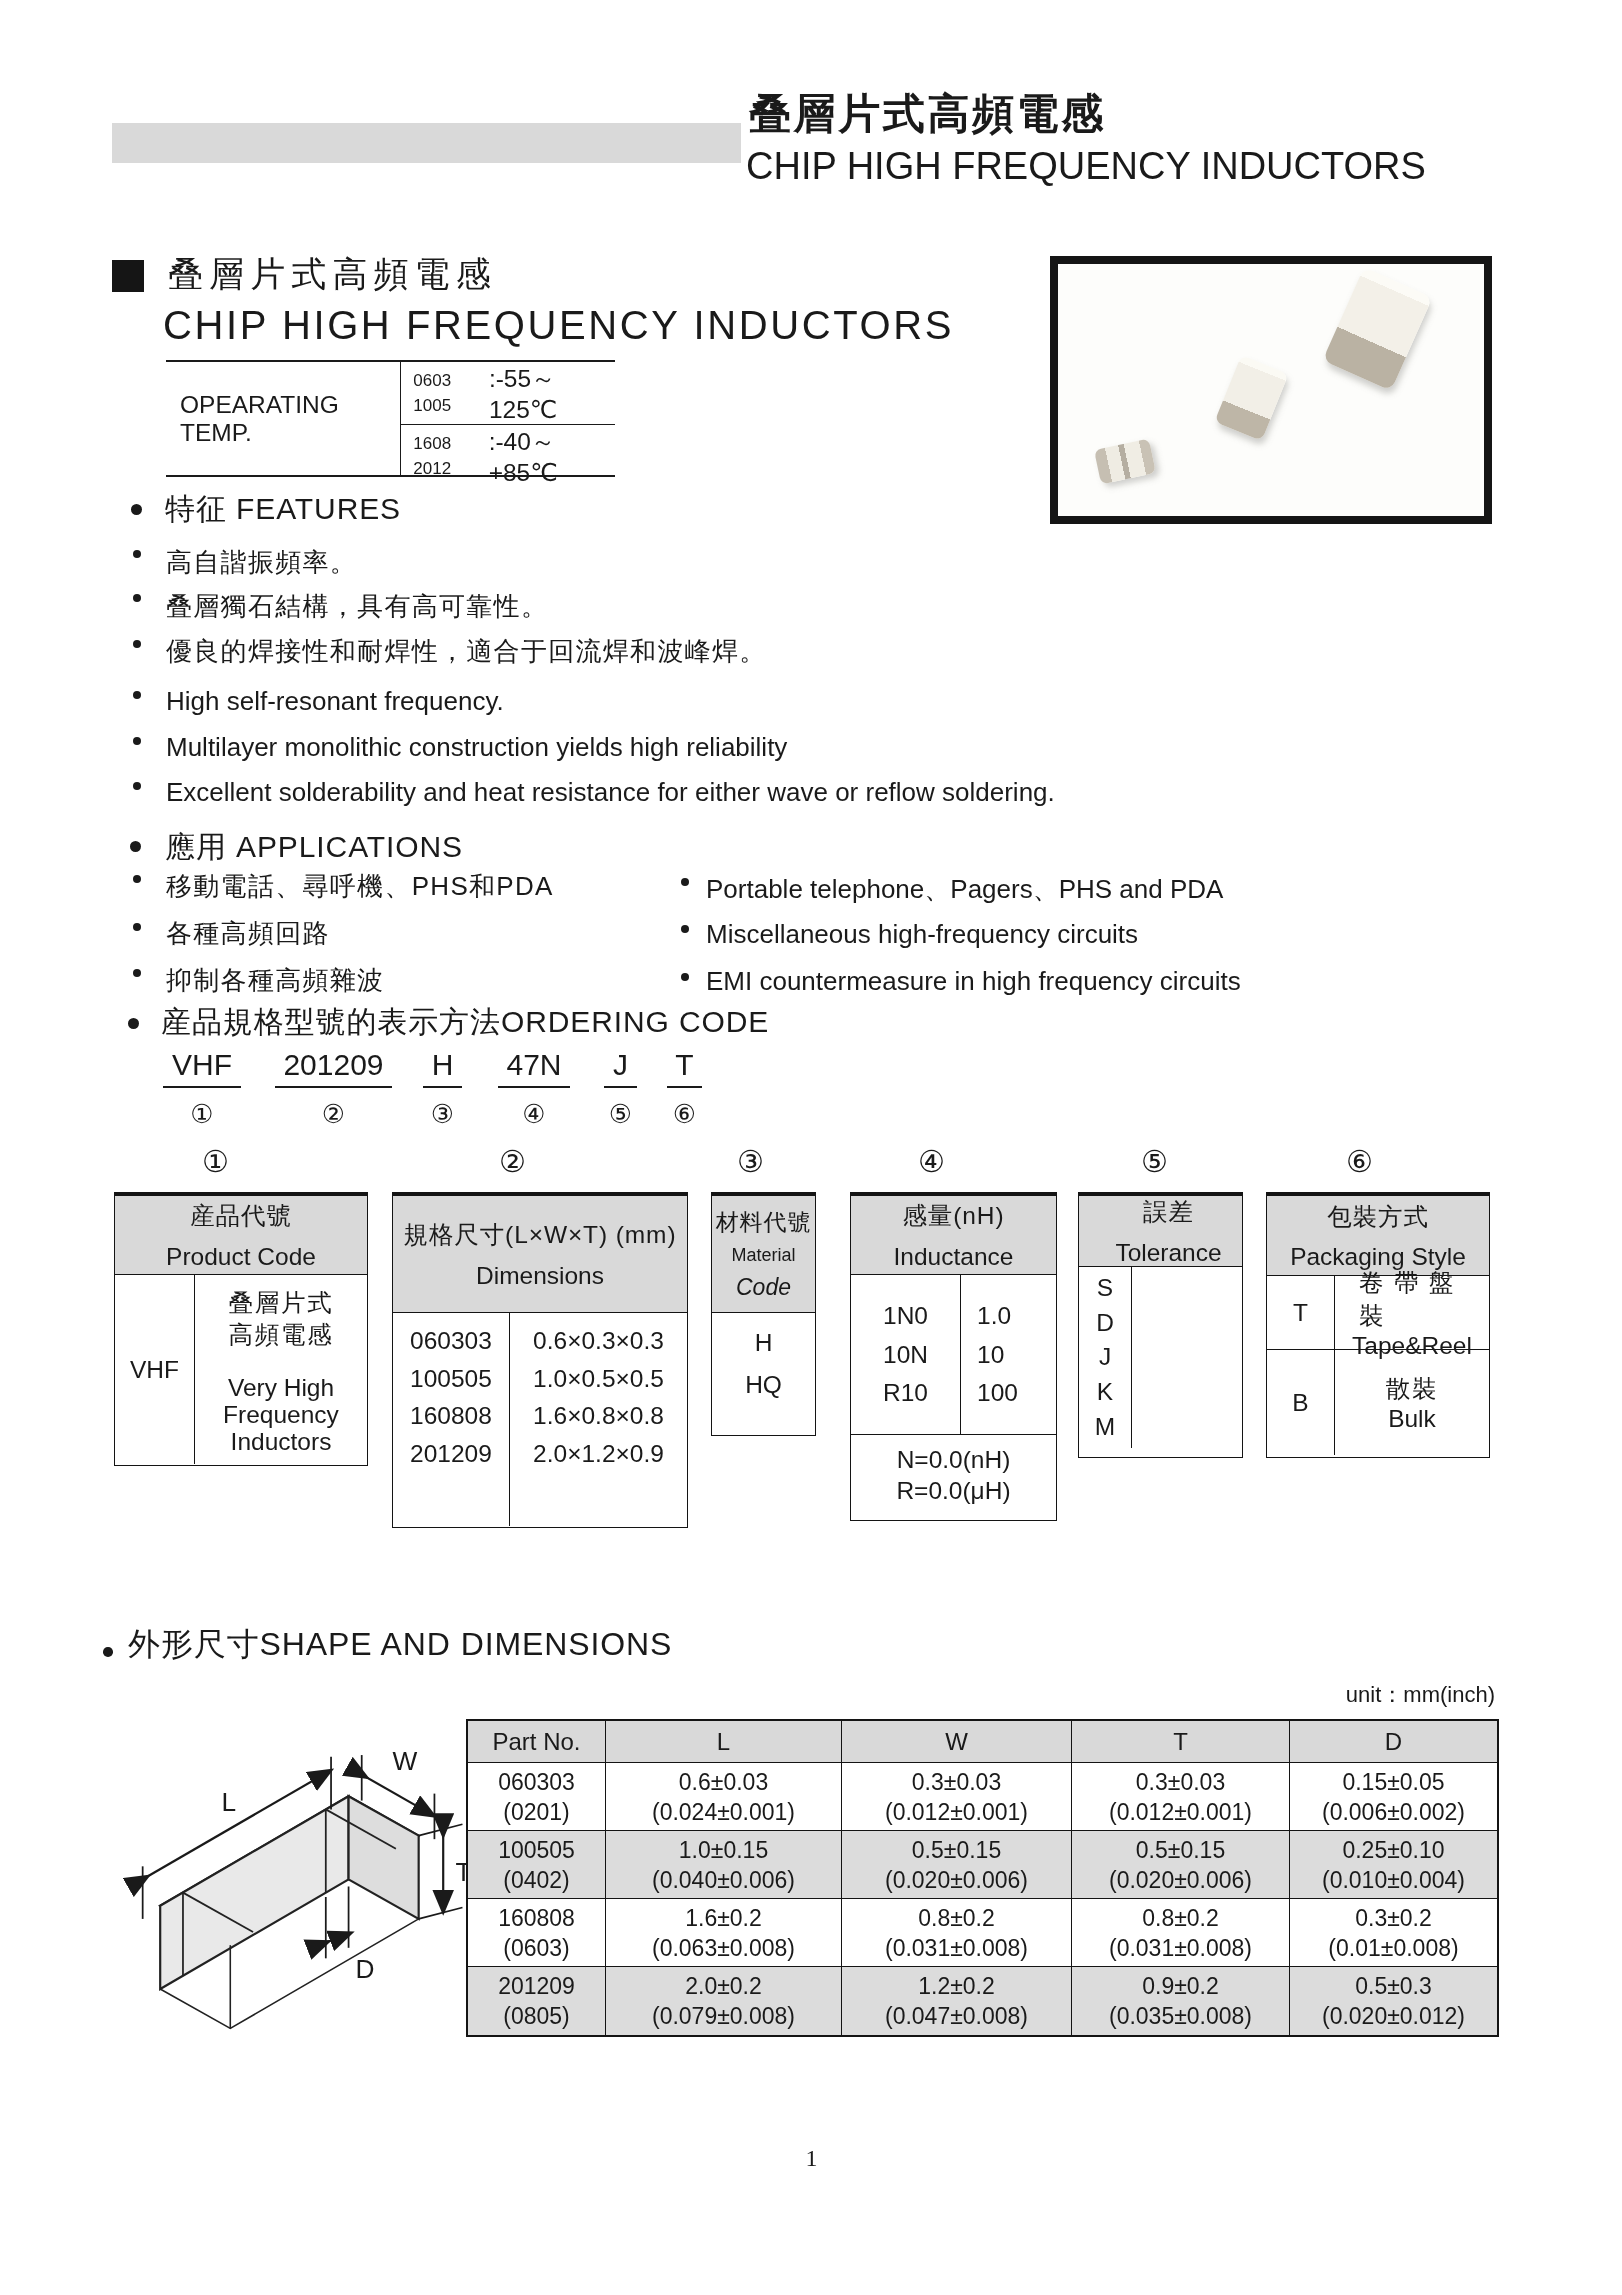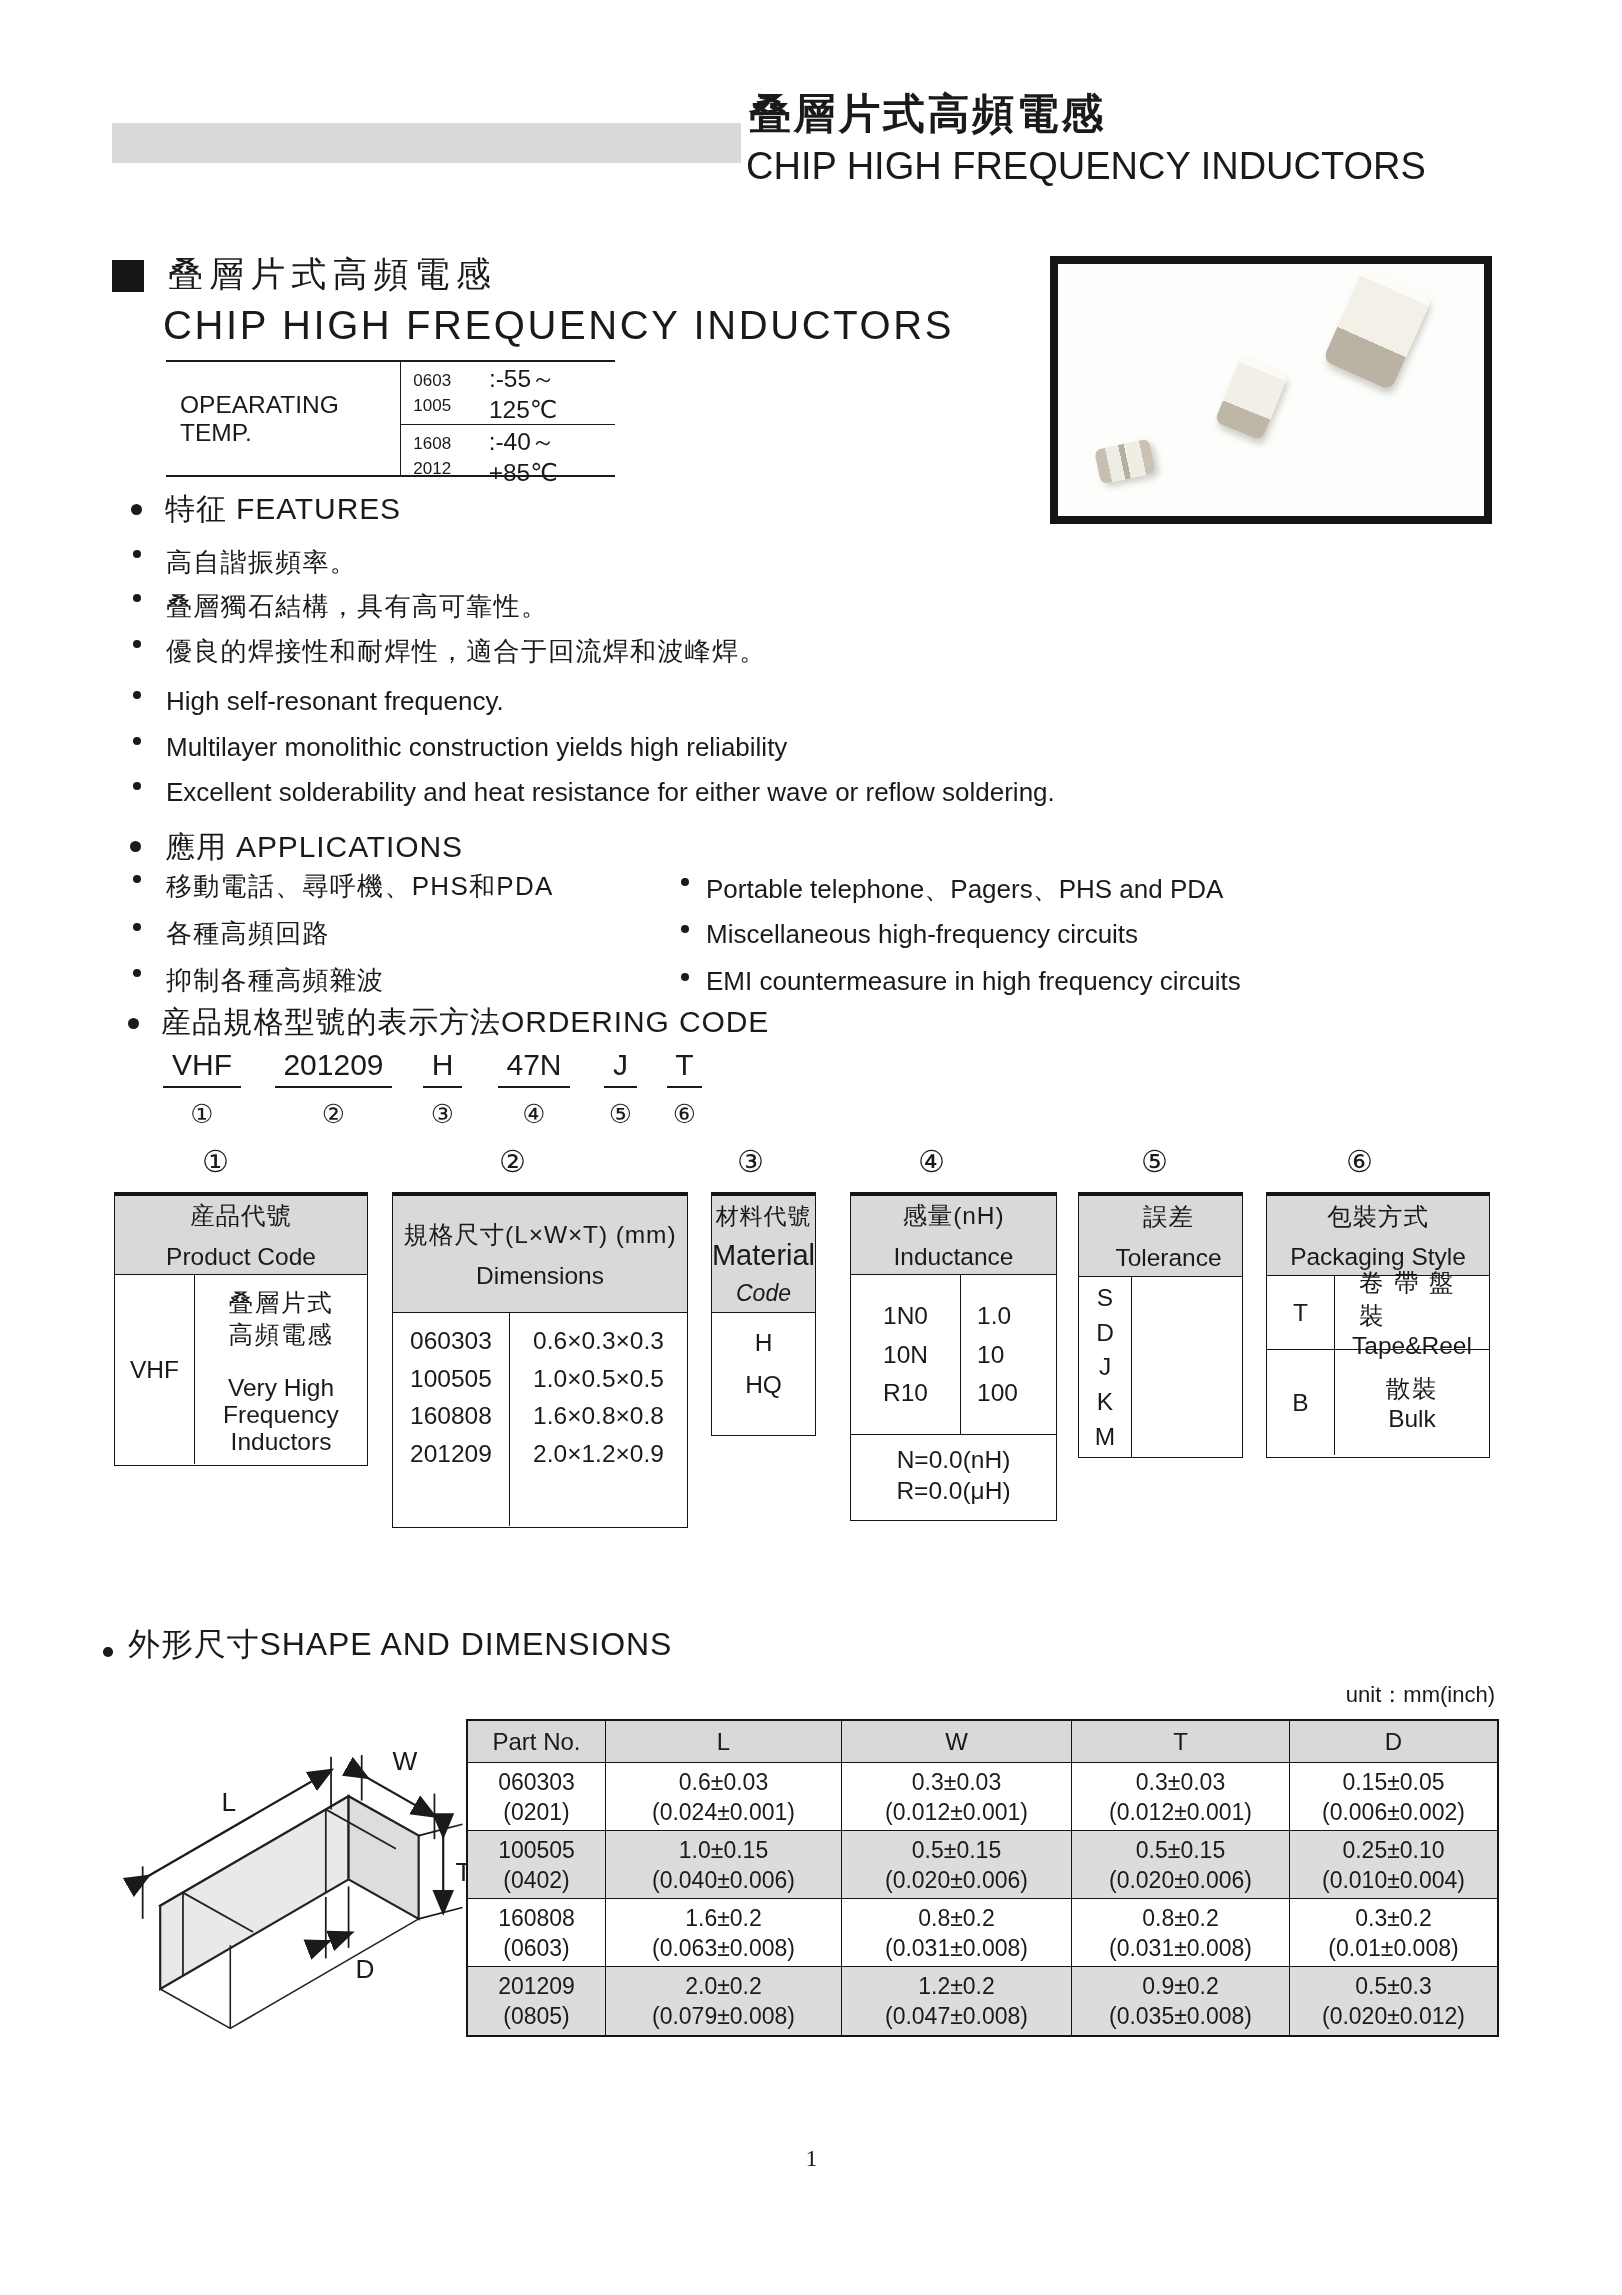--- a/index.html
+++ b/index.html
@@ -221,21 +221,21 @@
       <span class="otext">1.0×0.5×0.5</span>
       <span class="otext">1.6×0.8×0.8</span>
       <span class="otext">2.0×1.2×0.9</span>
     </div>
   </div>
 </div>
 
 <div class="obox" style="left:711px;top:1192px;width:105px;height:244px;">
   <div class="oh" style="height:117px;">
     <div class="l1" style="font-size:23px;">材料代號</div>
-    <div class="l2" style="font-size:29px;margin-top:7px;">Material</div>
+    <div class="l2" style="font-size:18px;margin-top:7px;">Material</div>
     <div class="l3" style="font-size:23px;">Code</div>
   </div>
   <div class="ocol" style="height:120px;padding-top:16px;gap:14px;">
     <span class="otext">H</span>
     <span class="otext">HQ</span>
   </div>
 </div>
 
 <div class="obox" style="left:850px;top:1192px;width:207px;height:329px;">
   <div class="oh" style="height:79px;">
@@ -254,21 +254,21 @@
       <span class="otext">100</span>
     </div>
   </div>
   <div class="ocol" style="height:82px;border-top:1.8px solid #141414;justify-content:center;gap:3.5px;">
     <span class="otext">N=0.0(nH)</span>
     <span class="otext">R=0.0(μH)</span>
   </div>
 </div>
 
 <div class="obox" style="left:1078px;top:1192px;width:165px;height:266px;">
-  <div class="oh" style="height:81px;padding-left:16px;">
+  <div class="oh" style="height:71px;padding-left:16px;">
     <div class="l1">誤差</div>
     <div class="l2">Tolerance</div>
   </div>
   <div class="obody" style="height:181px;">
     <div class="ocol odiv" style="width:53px;justify-content:space-evenly;">
       <span class="otext">S</span>
       <span class="otext">D</span>
       <span class="otext">J</span>
       <span class="otext">K</span>
       <span class="otext">M</span>

